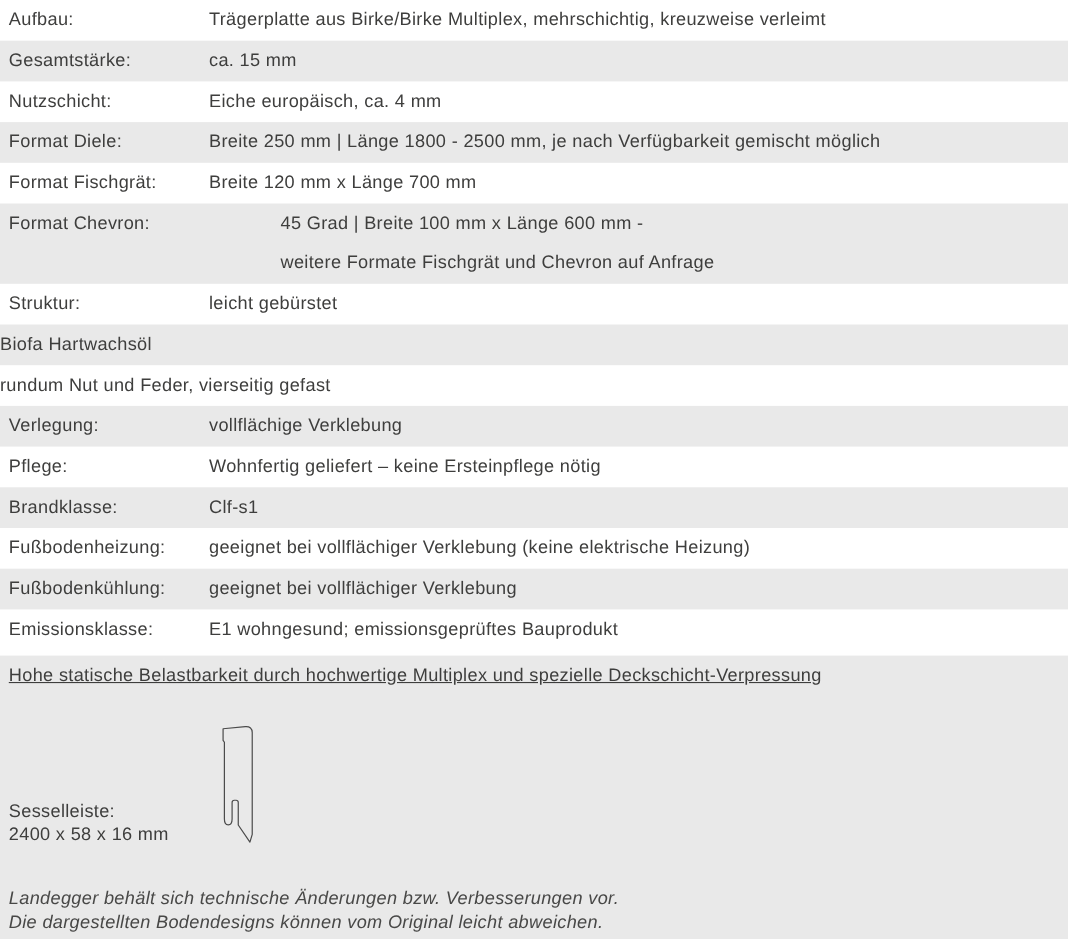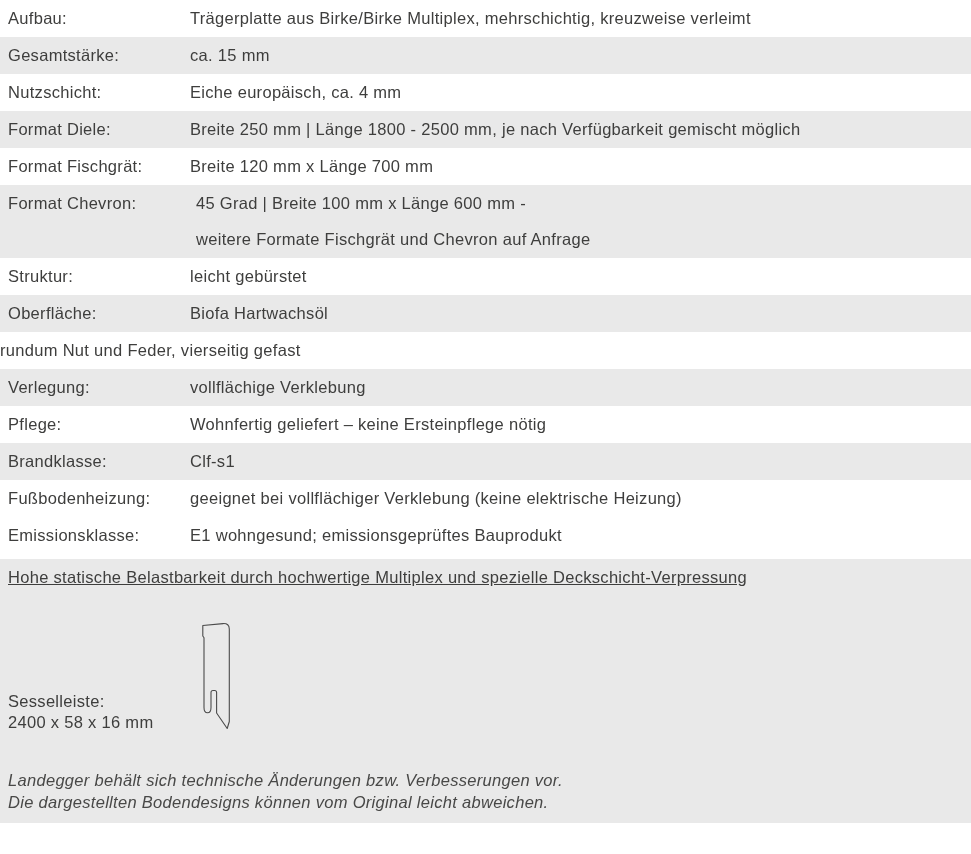--- a/index.html
+++ b/index.html
@@ -11,34 +11,34 @@
   }
   .spec-table{width:971px;}
   .row{
     display:flex;
     height:37px;
     align-items:center;
     font-size:16.5px;
     letter-spacing:.3px;
   }
   .row.gray{background:#e9e9e9;align-items:center;}
-  .row.tall{height:73.2px;align-items:flex-start;}
+  .row.tall{height:73.2px;align-items:flex-start;gap:30px;}
   .cell-label{
     flex:none;
     width:182px;
     padding-left:8px;
     white-space:nowrap;
   }
   .cell-value{
     flex:1;
     white-space:nowrap;
   }
   .tall .cell-label{height:36.6px;display:flex;align-items:center;}
   .tall .cell-value .vline{
-    height:36.6px;display:flex;align-items:center;padding-left:6px;
+    height:36.6px;display:flex;align-items:center;padding-left:6px;margin-left:29px;
   }
   .spacer{height:4.4px;background:#ffffff;}
   .bottom-block{
     position:relative;
     height:264px;
     background:#e9e9e9;
     font-size:16.5px;
     letter-spacing:.3px;
   }
   .note{
@@ -92,21 +92,20 @@
       <div class="vline">weitere Formate Fischgrät und Chevron auf Anfrage</div>
     </div>
   </div>
 
   <div class="row">
     <div class="cell-label">Struktur:</div>
     <div class="cell-value">leicht gebürstet</div>
   </div>
 
   <div class="row gray">
-    <div class="cell-label">Oberfläche:</div>
     <div class="cell-value">Biofa Hartwachsöl</div>
   </div>
 
   <div class="row">
     <div class="cell-value">rundum Nut und Feder, vierseitig gefast</div>
   </div>
 
   <div class="row gray">
     <div class="cell-label">Verlegung:</div>
     <div class="cell-value">vollflächige Verklebung</div>
@@ -120,20 +119,24 @@
   <div class="row gray">
     <div class="cell-label">Brandklasse:</div>
     <div class="cell-value">Clf-s1</div>
   </div>
 
   <div class="row">
     <div class="cell-label">Fußbodenheizung:</div>
     <div class="cell-value">geeignet bei vollflächiger Verklebung (keine elektrische Heizung)</div>
   </div>
 
+  <div class="row gray">
+    <div class="cell-label">Fußbodenkühlung:</div>
+    <div class="cell-value">geeignet bei vollflächiger Verklebung</div>
+  </div>
 
   <div class="row">
     <div class="cell-label">Emissionsklasse:</div>
     <div class="cell-value">E1 wohngesund; emissionsgeprüftes Bauprodukt</div>
   </div>
 
 </div>
 
 <div class="spacer"></div>
 

